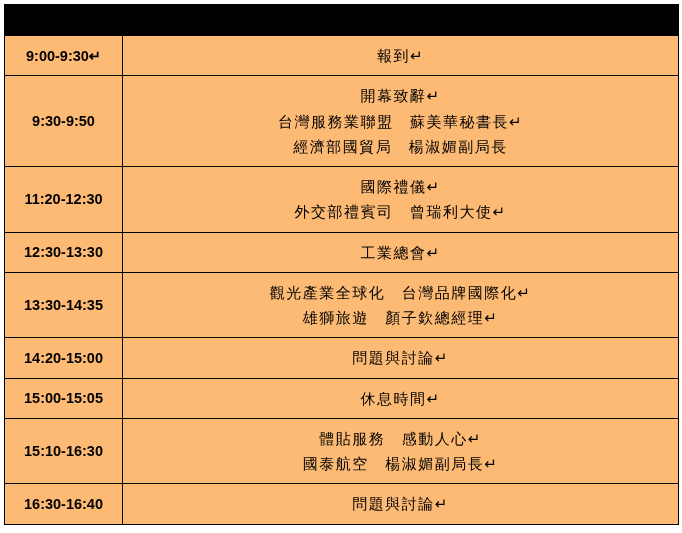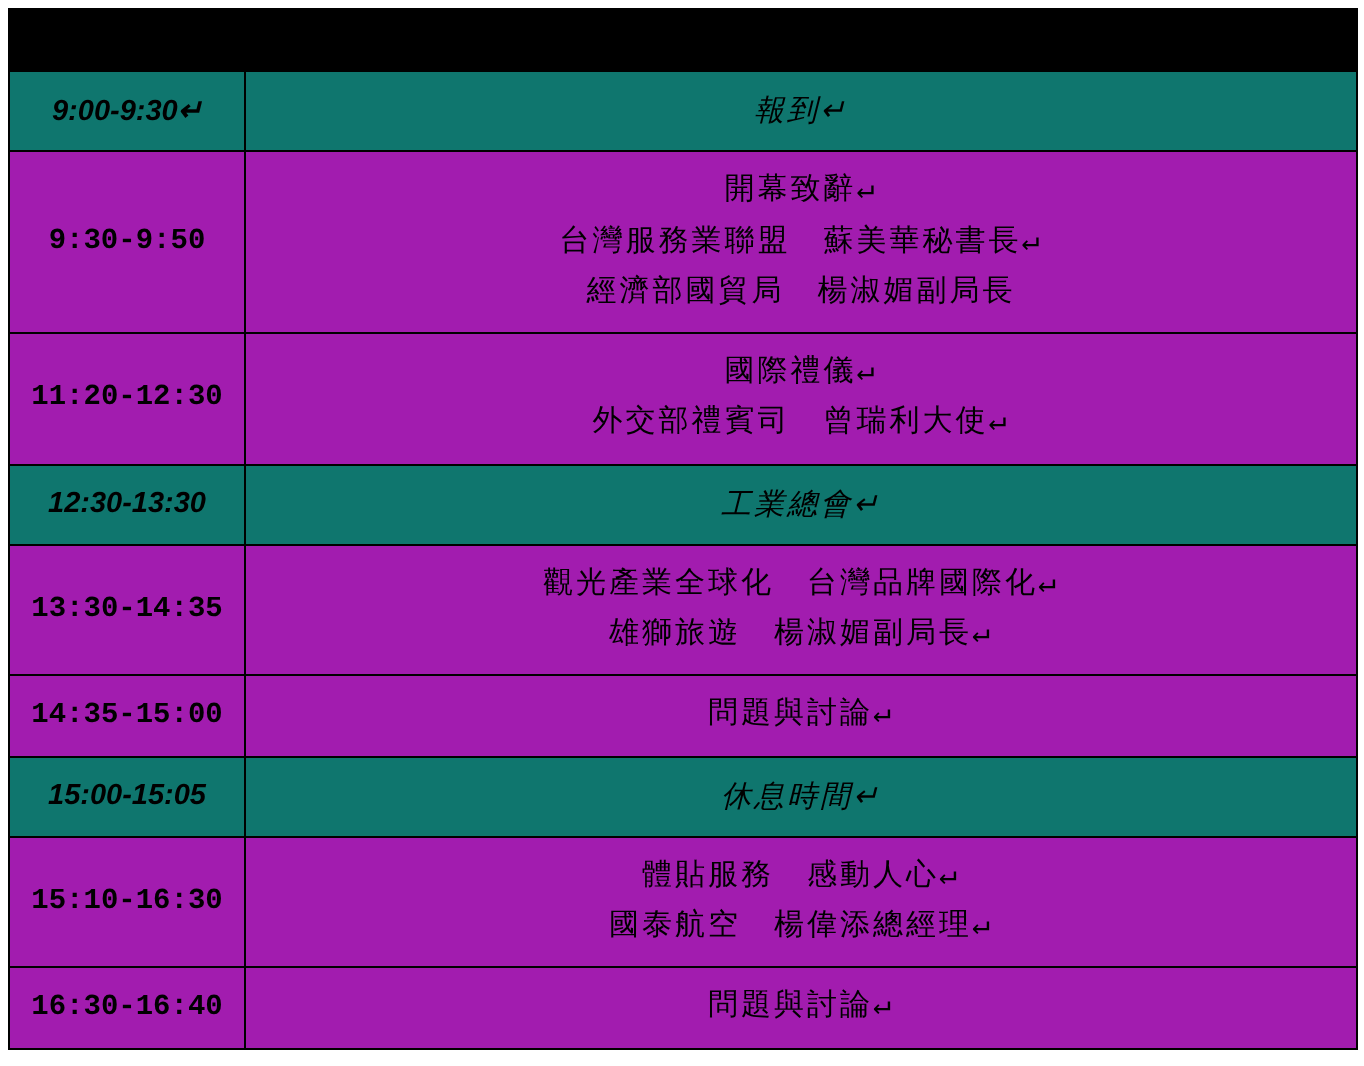--- a/index.html
+++ b/index.html
@@ -48,26 +48,24 @@
     padding: 3px 0;
     letter-spacing: 0px;
   }
   td.content-cell {
     font-size: 15px;
     padding: 8px 0;
     line-height: 1.55;
     letter-spacing: 1.5px;
   }
   tr.shaded td {
-    background: #0f766e;
-    font-style: italic;
+    background: #fdba74;
   }
   tr.plain td {
-    background: #a21caf;
-    font-family: Liberation Mono, monospace;
+    background: #fdba74;
   }
   .line {
     display: block;
     white-space: nowrap;
   }
   .content-cell .line + .line {
     margin-top: 2px;
   }
 </style>
 </head>
@@ -110,40 +108,40 @@
         <tr class="shaded">
           <td class="time-cell">12:30-13:30</td>
           <td class="content-cell">
             <span class="line">工業總會↵</span>
           </td>
         </tr>
         <tr class="plain">
           <td class="time-cell">13:30-14:35</td>
           <td class="content-cell">
             <span class="line">觀光產業全球化　台灣品牌國際化↵</span>
-            <span class="line">雄獅旅遊　楊淑媚副局長↵</span>
+            <span class="line">雄獅旅遊　顏子欽總經理↵</span>
           </td>
         </tr>
         <tr class="plain">
-          <td class="time-cell">14:35-15:00</td>
+          <td class="time-cell">14:20-15:00</td>
           <td class="content-cell">
             <span class="line">問題與討論↵</span>
           </td>
         </tr>
         <tr class="shaded">
           <td class="time-cell">15:00-15:05</td>
           <td class="content-cell">
             <span class="line">休息時間↵</span>
           </td>
         </tr>
         <tr class="plain">
           <td class="time-cell">15:10-16:30</td>
           <td class="content-cell">
             <span class="line">體貼服務　感動人心↵</span>
-            <span class="line">國泰航空　楊偉添總經理↵</span>
+            <span class="line">國泰航空　楊淑媚副局長↵</span>
           </td>
         </tr>
         <tr class="plain">
           <td class="time-cell">16:30-16:40</td>
           <td class="content-cell">
             <span class="line">問題與討論↵</span>
           </td>
         </tr>
       </tbody>
   </table>

